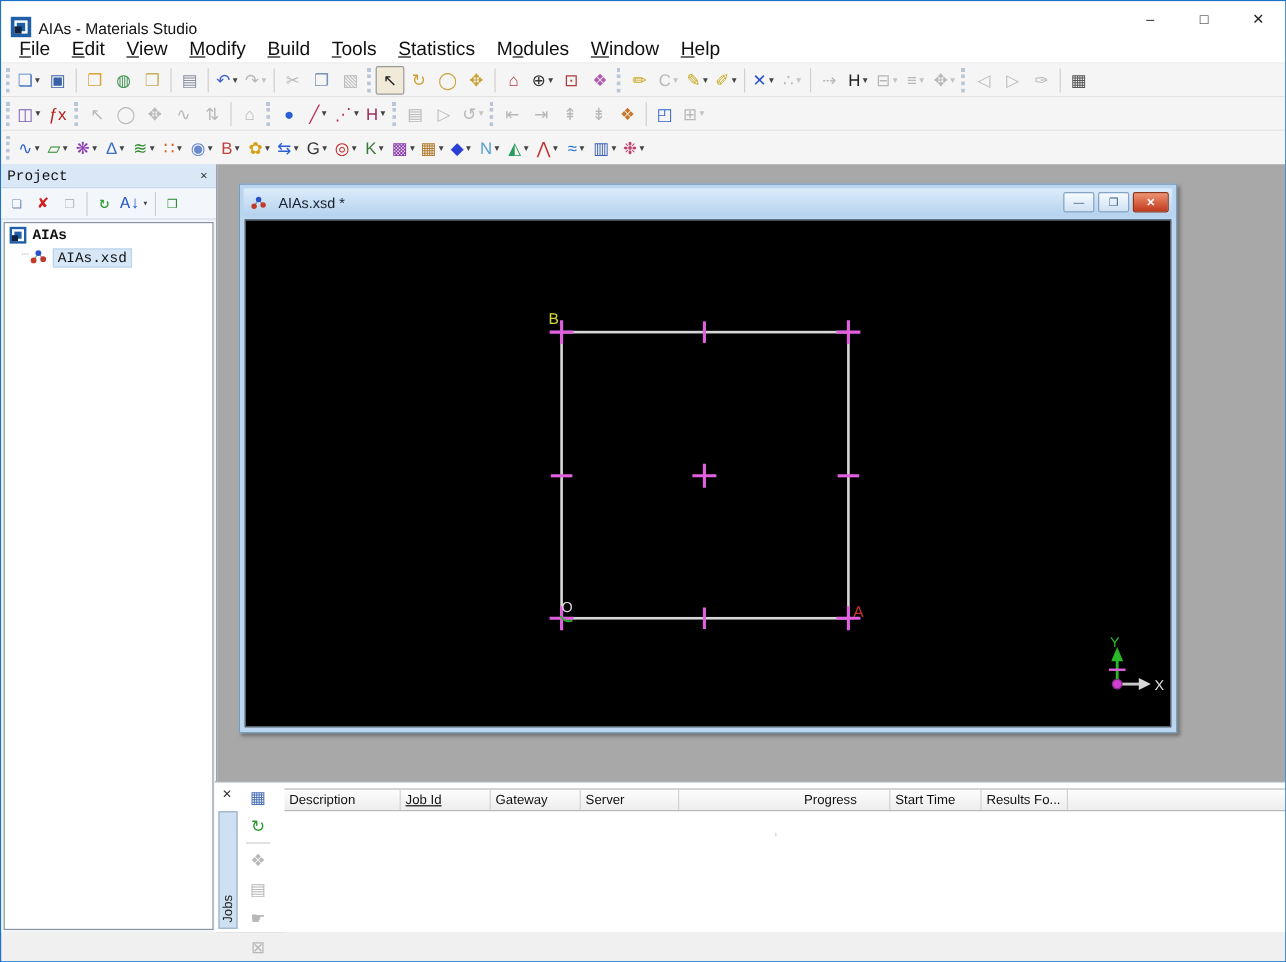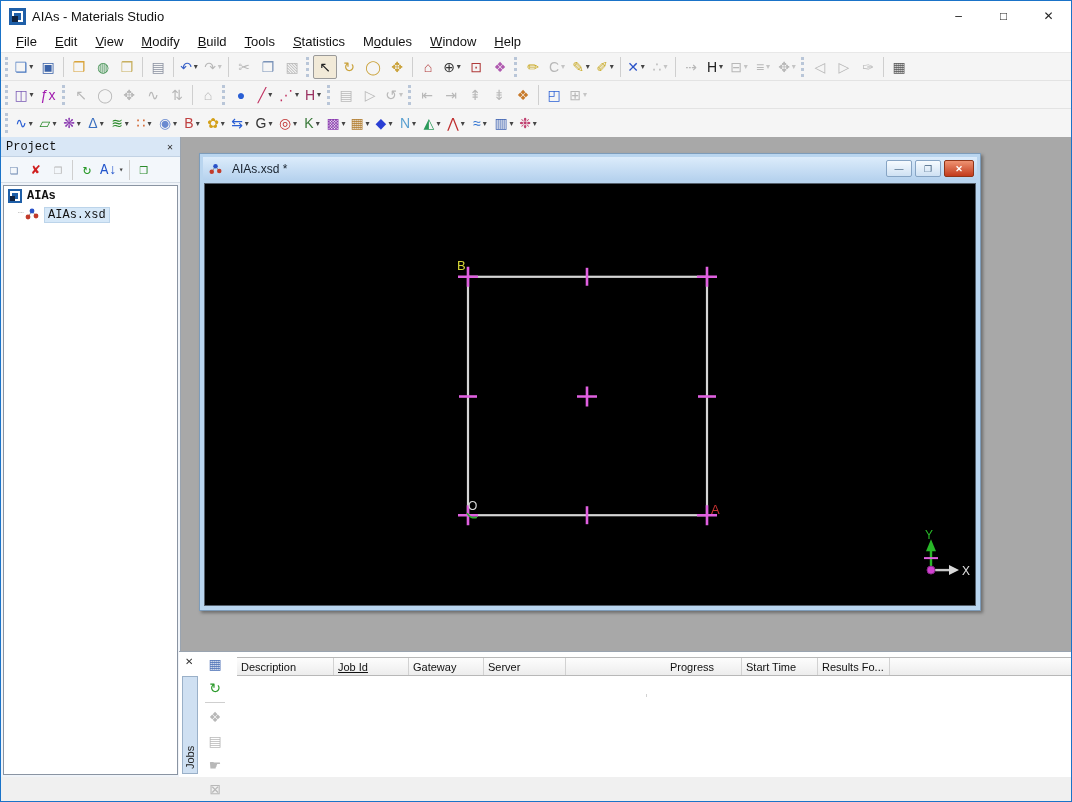--- a/index.html
+++ b/index.html
@@ -1,31 +1,31 @@
 <!DOCTYPE html>
 <html><head>
 <meta charset="utf-8">
 <style>
   * { box-sizing: border-box; margin: 0; padding: 0; }
   html,body { width:1072px; height:802px; }
   body { font-family:"Liberation Sans", sans-serif; background:#fff; }
   .app { position:relative; width:1072px; height:802px; border:1px solid #1a73c8; background:#f0f0f0; overflow:hidden; }
 
   
-  .titlebar { height:30px; background:#ffffff; display:flex; align-items:center; }
+  .titlebar { height:30px; background:#ffffff; display:flex; align-items:flex-end; }
   .app-icon { width:17px; height:17px; margin:0 6px 0 8px; background:#1f5fa8; position:relative; flex:0 0 auto; }
   .app-icon::before { content:""; position:absolute; left:3px; top:3px; right:3px; bottom:3px; border:2px solid #fff; }
   .app-icon::after { content:""; position:absolute; left:3px; bottom:3px; width:6px; height:6px; background:#10223f; }
   .title-text { font-size:13px; color:#111; }
   .win-controls { margin-left:auto; display:flex; height:100%; }
   .win-btn { width:45px; height:100%; display:flex; align-items:center; justify-content:center; font-size:12px; color:#222; }
 
   
   .menubar { height:22px; background:#fff; display:flex; align-items:center; padding-left:6px; border-bottom:1px solid #e8e8e8; }
-  .menu-item { font-size:13px; color:#111; padding:2px 9px; }
+  .menu-item { font-size:16px; color:#111; padding:2px 9px; }
   .menu-item u { text-decoration:underline; }
 
   
   .toolbars { background:#f5f5f5; border-bottom:1px solid #c0c0c0; }
   .tb-row { height:28px; display:flex; align-items:center; overflow:hidden; border-bottom:1px solid #e3e3e3; padding-left:2px; }
   .tb-row:last-child { border-bottom:none; }
   .tb-btn { height:24px; min-width:24px; display:flex; align-items:center; justify-content:center; border:1px solid transparent; border-radius:2px; padding:0 1px; }
   .tb-btn.pressed { border-color:#9a9a9a; background:#f2ead8; }
   .tb-ico { font-size:14px; line-height:1; }
   .tb-btn.disabled .tb-ico { color:#b8b8b8 !important; }
@@ -250,21 +250,21 @@
           <span class="tb-ico" style="color: rgb(85, 85, 85);">▦</span>
         </div>
       </div>
     <div class="tb-row">
         <div class="tb-grip"></div>
         <div class="tb-btn">
           <span class="tb-ico" style="color: rgb(122, 90, 181);">◫</span>
           <span class="tb-dd">▾</span>
         </div>
         <div class="tb-btn">
-          <span class="tb-ico" style="color: #a21caf;">ƒx</span>
+          <span class="tb-ico" style="color: #b91c1c;">ƒx</span>
         </div>
         <div class="tb-grip"></div>
         <div class="tb-btn disabled">
           <span class="tb-ico">↖</span>
         </div>
         <div class="tb-btn disabled">
           <span class="tb-ico">◯</span>
         </div>
         <div class="tb-btn disabled">
           <span class="tb-ico">✥</span>

